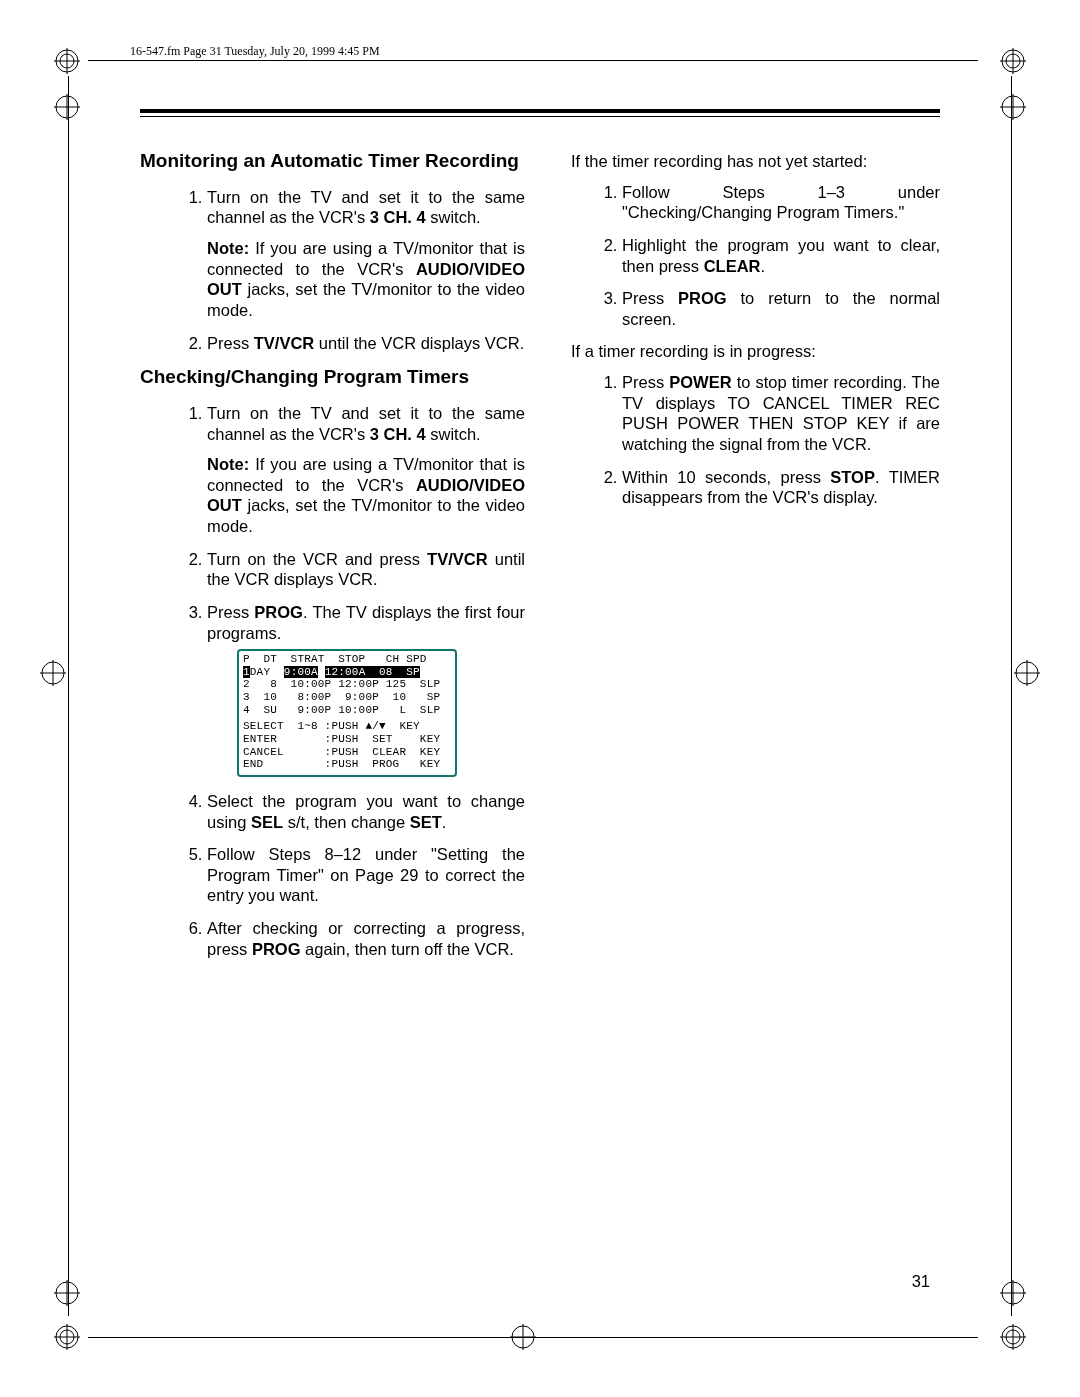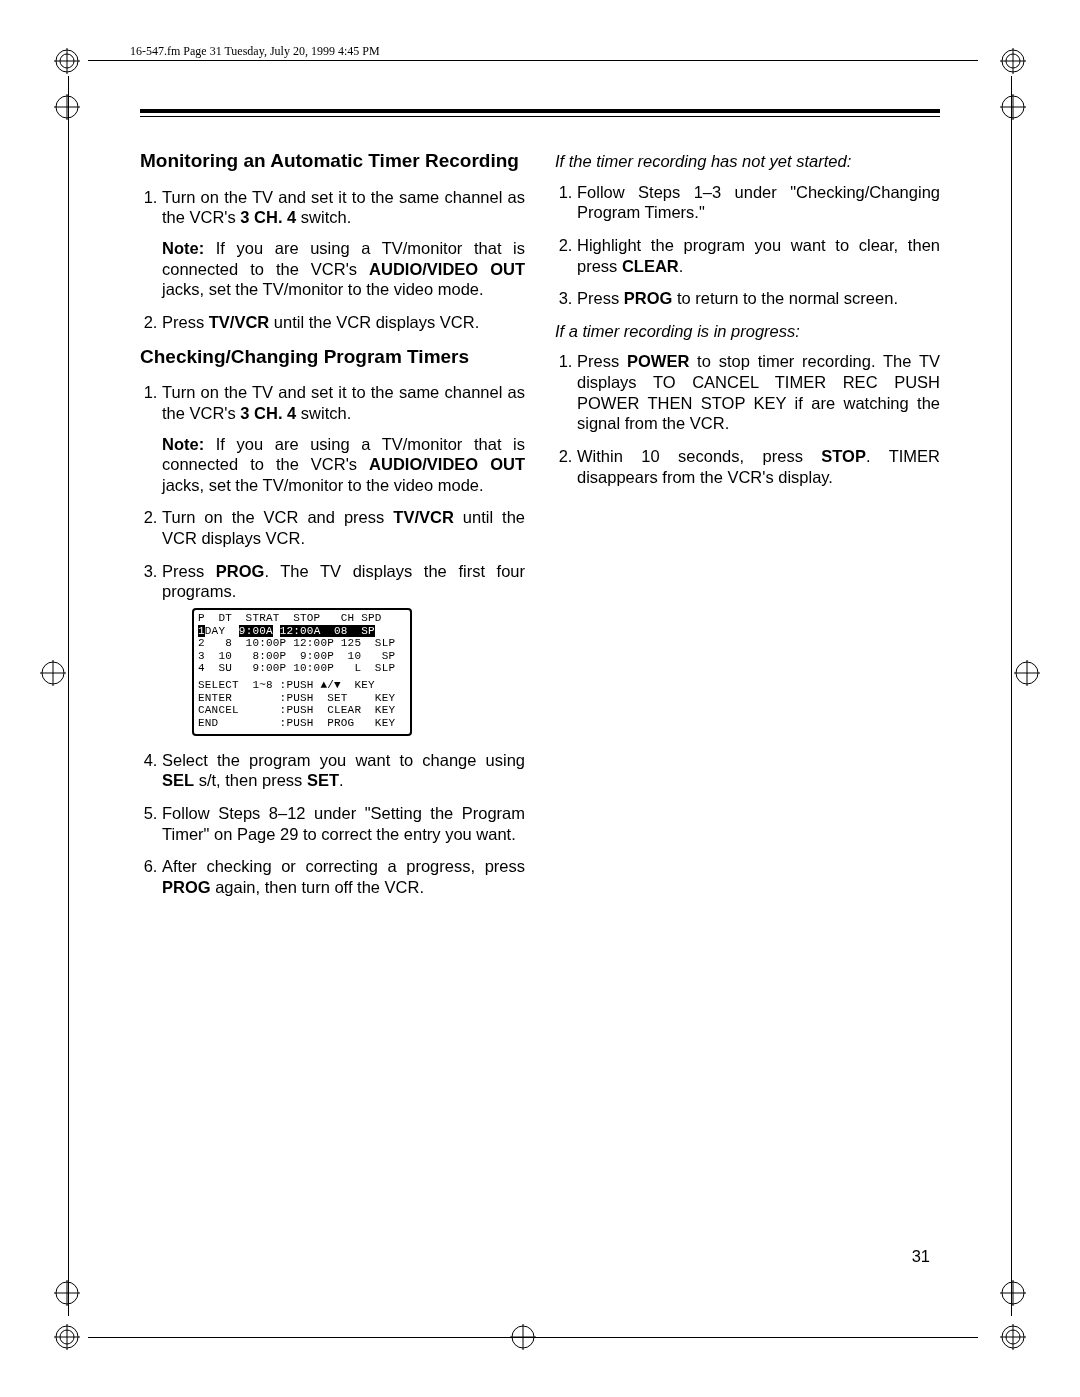--- a/index.html
+++ b/index.html
@@ -32,37 +32,37 @@
     height: 8px; margin: 50px 80px 24px 80px;
   }
   .columns {
     display: flex; gap: 30px;
     margin: 0 80px;
     font-size: 16.5px; line-height: 1.25;
   }
   .col { flex: 1; }
   h3 { font-size: 19px; font-weight: bold; margin: 8px 0 14px 0; }
   ol { list-style: decimal; padding-left: 22px; }
-  ol > li { margin-bottom: 12px; text-align: justify; }
+  ol > li { margin-bottom: 12px; text-align: justify; margin-left: 45px; }
   .note { margin-top: 10px; text-align: justify; }
-  .para { margin: 10px 0; text-align: justify; font-style: italic; }
+  .para { margin: 10px 16px; text-align: justify; }
   .osd-box {
-    border: 2px solid #000000; border-radius: 4px;
+    border: 2px solid #0f766e; border-radius: 4px;
     width: 220px; margin: 6px 0 14px 30px;
     padding: 2px 4px 4px 4px;
     font-family: "Courier New", monospace;
     font-size: 11px; line-height: 1.15;
     letter-spacing: 0.2px;
   }
   .osd-row { display: flex; white-space: pre; }
   .osd-head { font-weight: normal; }
   .osd-inv { background: #000; color: #fff; display: inline-block; white-space: pre; }
   .osd-divider { height: 4px; }
   .page-num {
-    position: absolute; right: 90px; bottom: 84px;
+    position: absolute; right: 90px; bottom: 59px;
     font-size: 16.5px;
   }
   b { font-weight: bold; }
 </style>
 </head>
 <body>
 
 <div class="page">
 
   <div class="reg-target" style="left:-6px; top:8px;">
@@ -193,21 +193,21 @@
             <div class="osd-row">3  10   8:00P  9:00P  10   SP</div>
             <div class="osd-row">4  SU   9:00P 10:00P   L  SLP</div>
             <div class="osd-divider"></div>
             <div class="osd-row">SELECT  1~8 :PUSH ▲/▼  KEY</div>
             <div class="osd-row">ENTER       :PUSH  SET    KEY</div>
             <div class="osd-row">CANCEL      :PUSH  CLEAR  KEY</div>
             <div class="osd-row">END         :PUSH  PROG   KEY</div>
           </div>
         </li>
         <li>
-          <span>Select the program you want to change using </span><b>SEL</b><span> s/t, then press </span><b>SET</b><span>.</span>
+          <span>Select the program you want to change using </span><b>SEL</b><span> s/t, then change </span><b>SET</b><span>.</span>
         </li>
         <li>Follow Steps 8–12 under "Setting the Program Timer" on Page 29 to correct the entry you want.</li>
         <li>
           <span>After checking or correcting a progress, press </span><b>PROG</b><span> again, then turn off the VCR.</span>
         </li>
       </ol>
     </div>
 
     <div class="col">
       <div class="para">If the timer recording has not yet started:</div>

